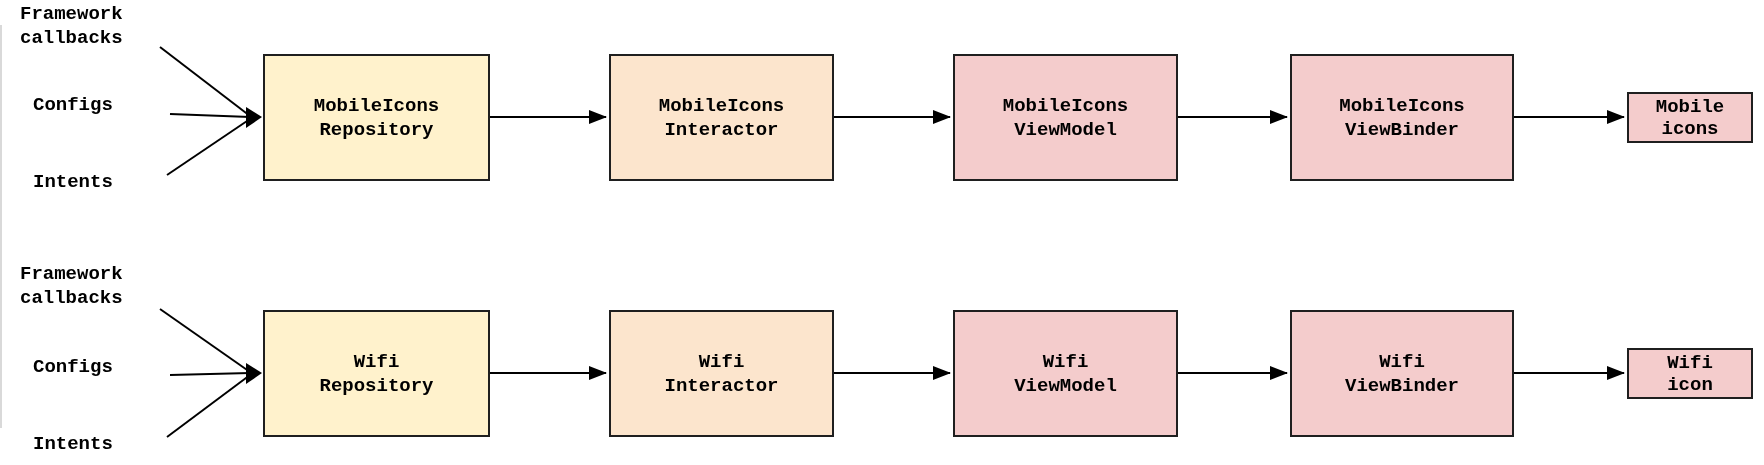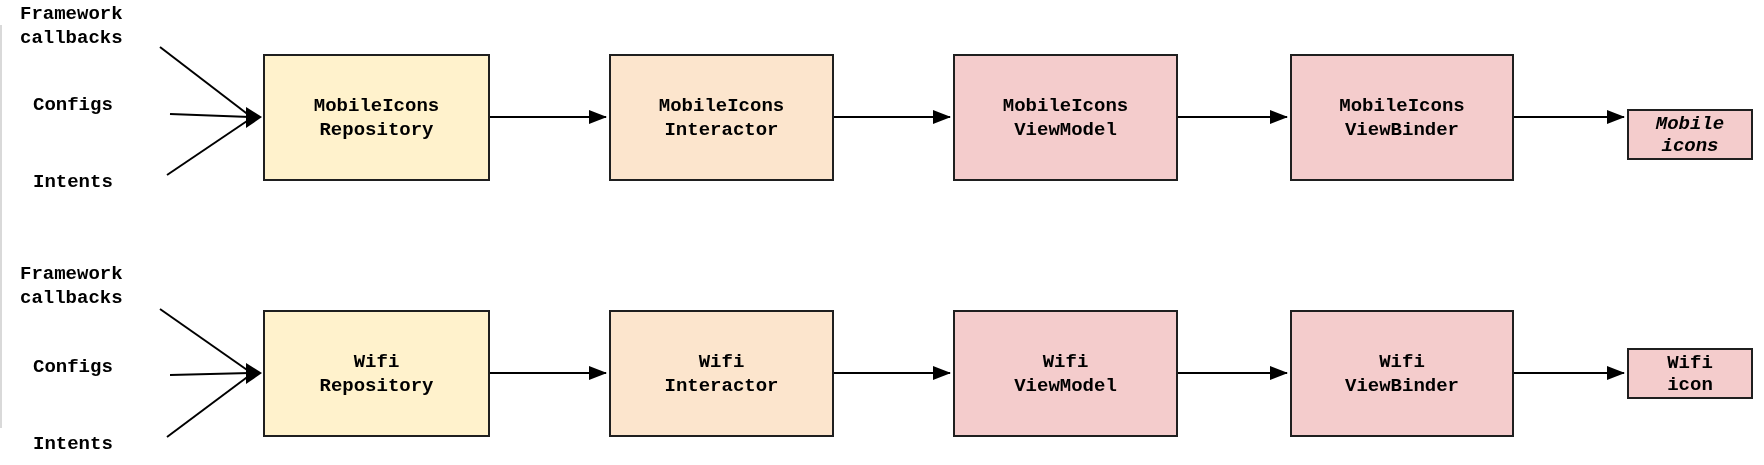--- a/index.html
+++ b/index.html
@@ -58,21 +58,21 @@
     line-height: 24px;
   }
   .h-big   { height: 127px; }
   .h-small { height: 51px; line-height: 22px; }
   .c1 { left: 263px;  width: 227px; }
   .c2 { left: 609px;  width: 225px; }
   .c3 { left: 953px;  width: 225px; }
   .c4 { left: 1290px; width: 224px; }
   .c5 { left: 1627px; width: 126px; }
   .r1.h-big   { top: 54px;  }
-  .r1.h-small { top: 109px; font-style: italic;  }
+  .r1.h-small { top: 92px;  }
   .r2.h-big   { top: 310px; }
   .r2.h-small { top: 348px; }
   .fill-yellow { background: #fff2cc; }
   .fill-peach  { background: #fce5cd; }
   .fill-pink   { background: #f4cccc; }
 </style>
 </head>
 <body>
 
 <div class="canvas">

